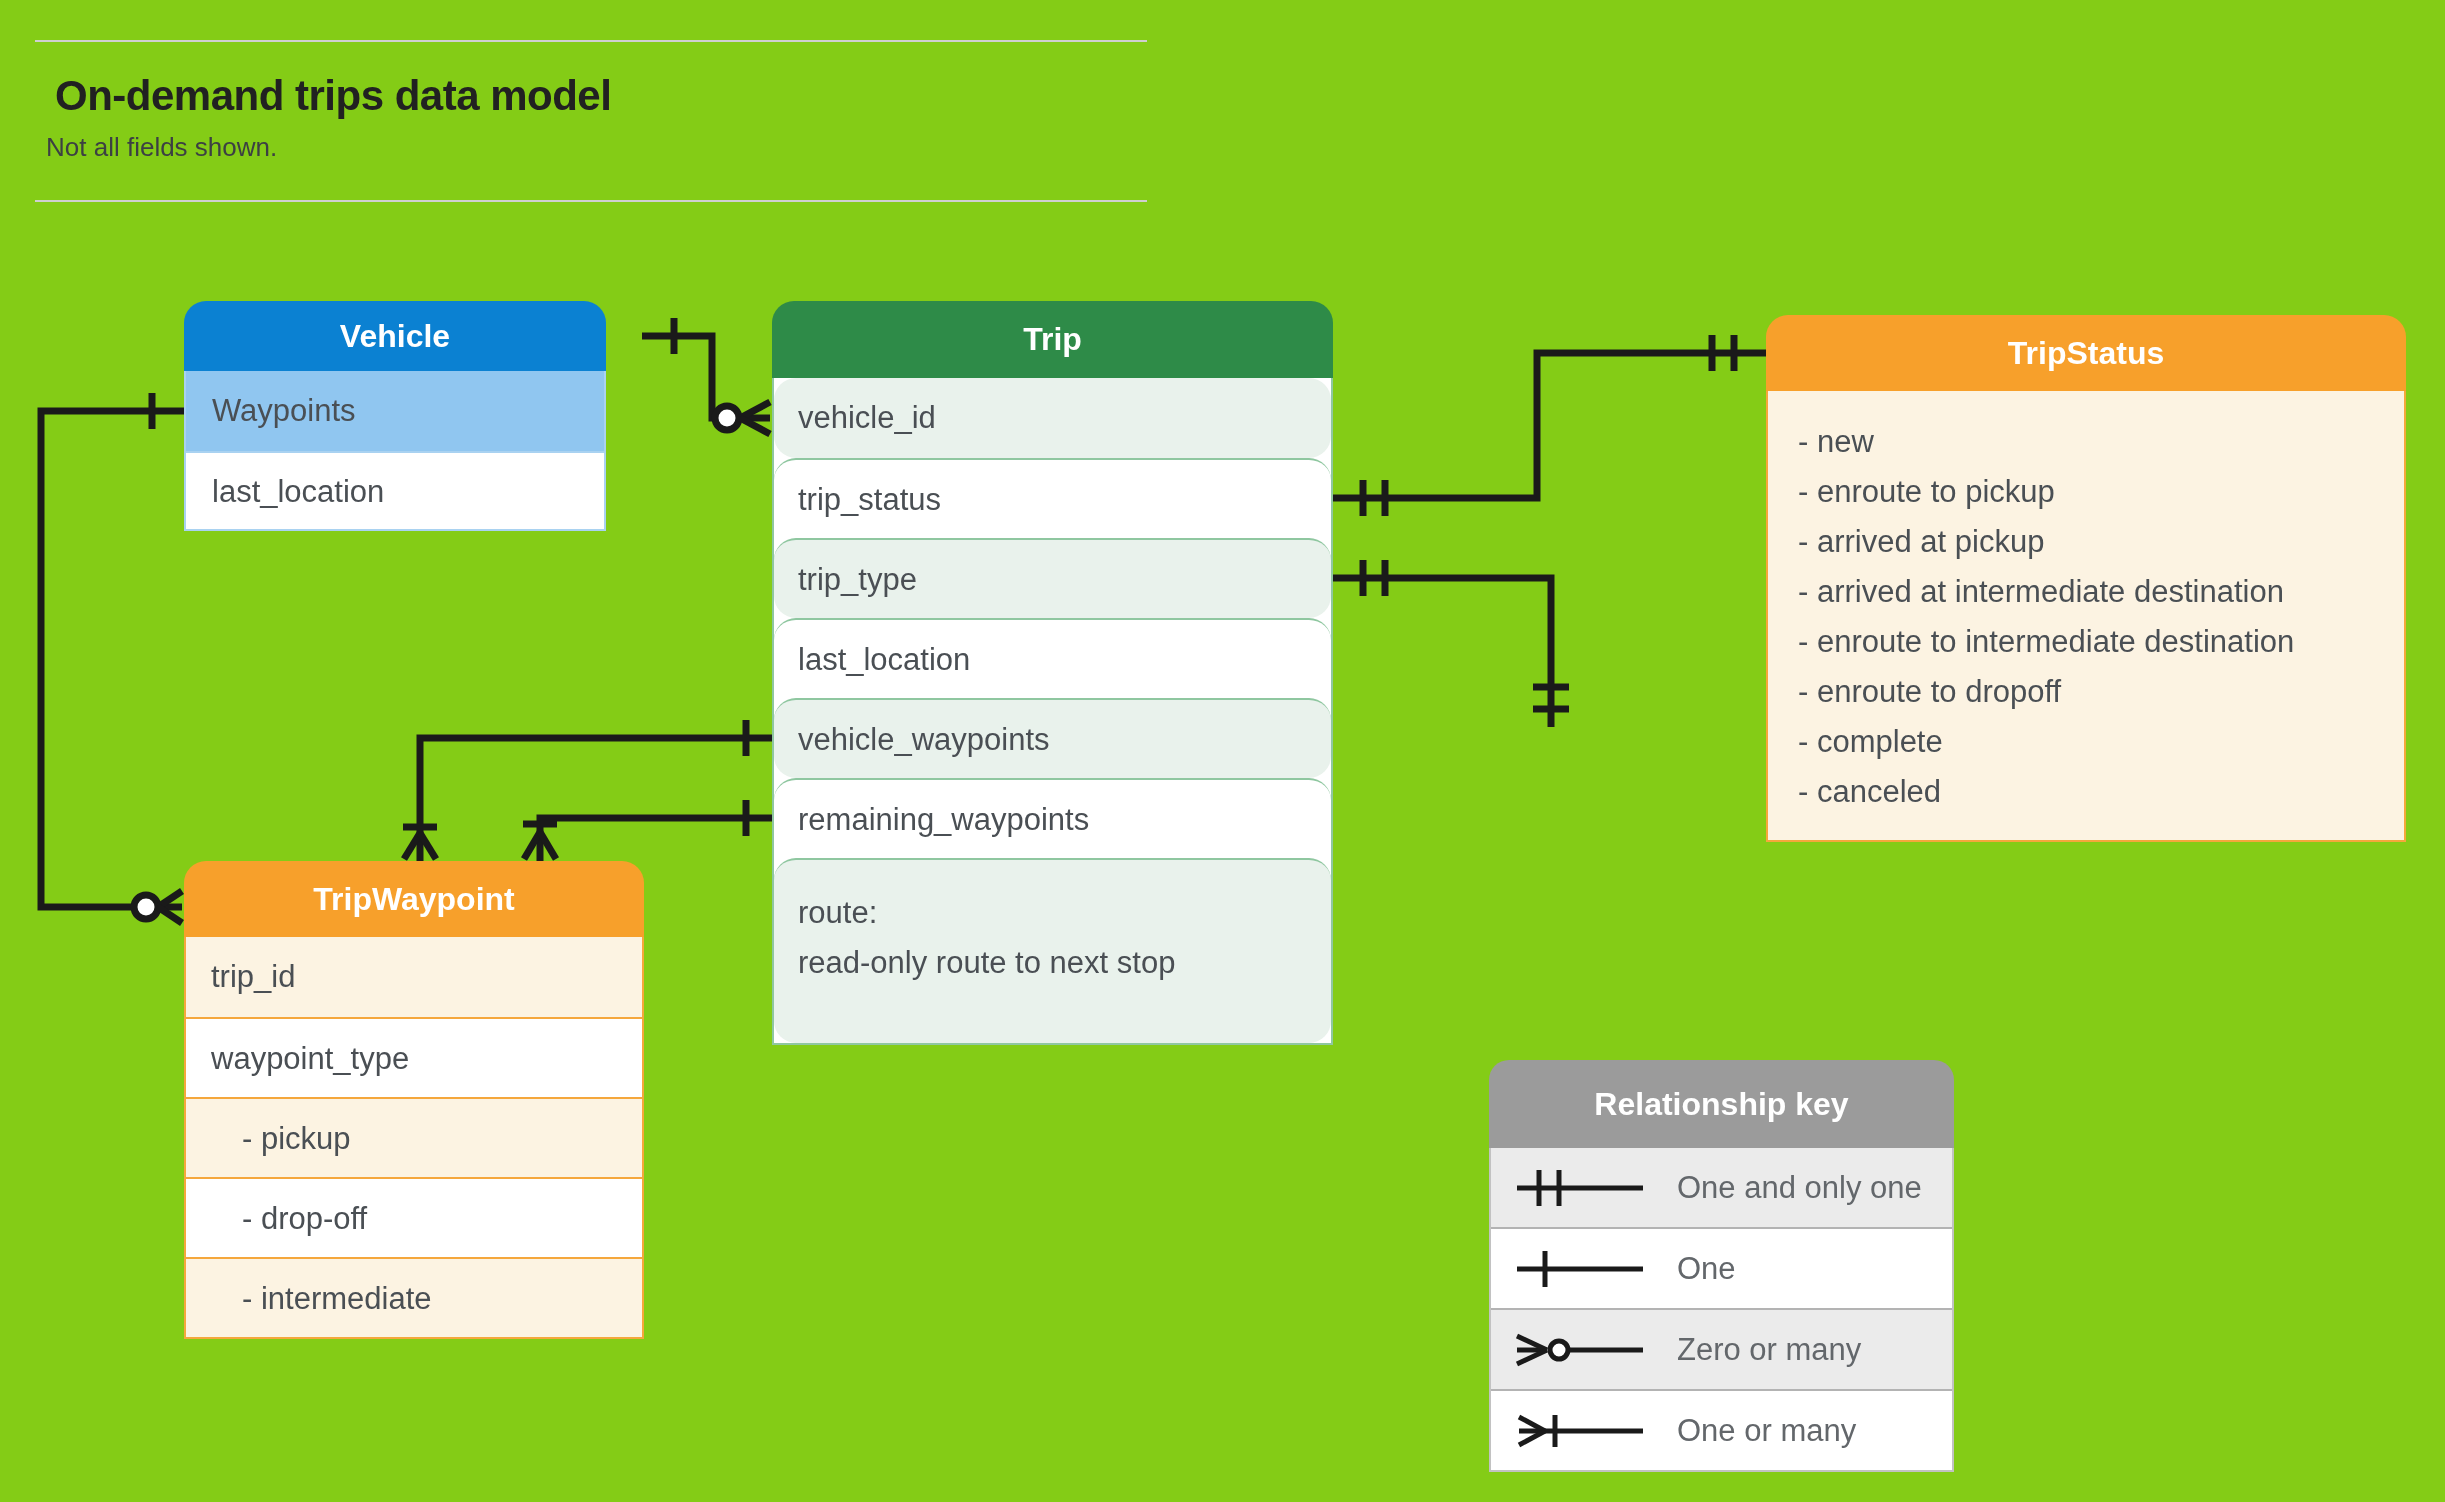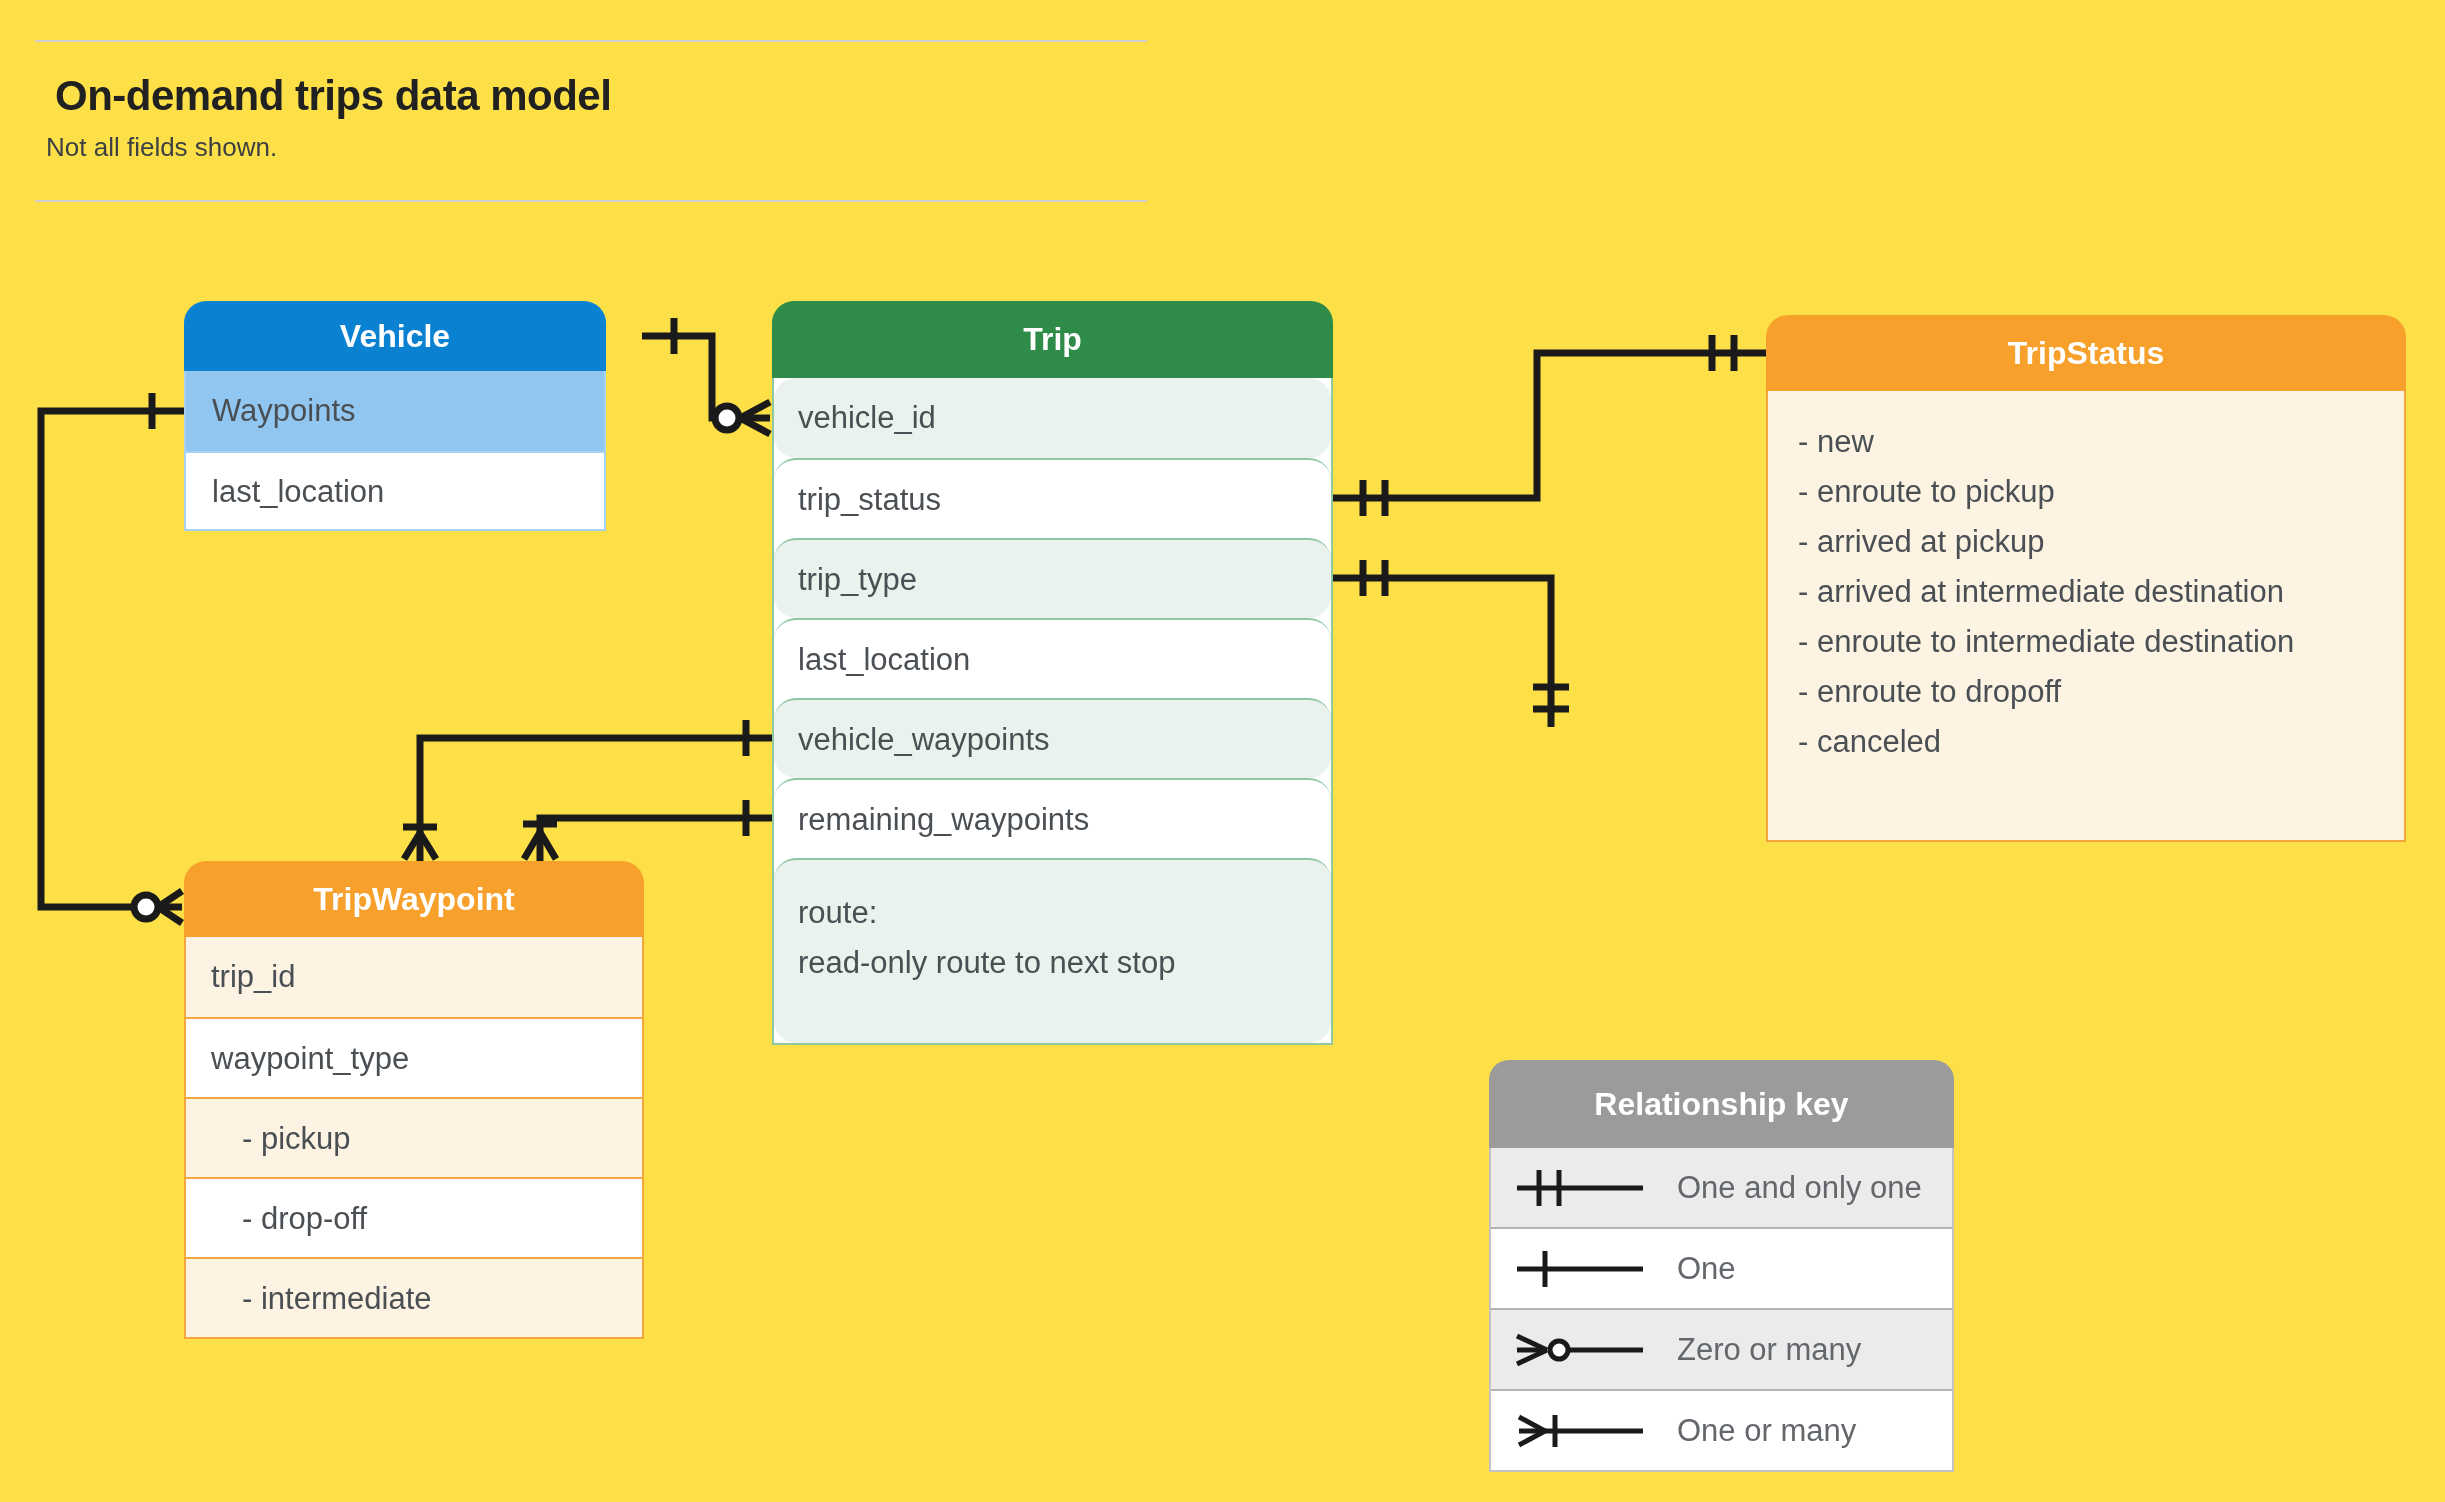--- a/index.html
+++ b/index.html
@@ -1,17 +1,17 @@
 <!DOCTYPE html>
 <html><head>
 <meta charset="utf-8">
 <style>
   html,body{margin:0;padding:0;background:#ffffff;}
   .canvas{
-    position:relative;width:2445px;height:1502px;background:#fde047;overflow:hidden;
+    position:relative;width:2445px;height:1502px;background:#84cc16;overflow:hidden;
     font-family:"Liberation Sans",sans-serif;
     --blue:#0b81d2; --lightblue:#90c6f0; --blue-border:#a9d2f1;
     --green:#2e8b48; --lightgreen:#e9f2ec; --green-border:#8fc7a0;
     --orange:#f7a02b; --cream:#fcf3e2; --orange-border:#f5a73c;
     --gray:#9b9b9b; --lightgray:#ebebeb; --gray-border:#c2c2c2; --gray-sep:#b3b3b3;
     --ink:#1a1a1a; --field:#4a4f54;
   }
   .hr{position:absolute;height:2px;background:#cfcfcf;}
   #hr-top{left:35px;top:40px;width:1112px;}
   #hr-bottom{left:35px;top:200px;width:1112px;}
@@ -166,20 +166,21 @@
 
   <div class="entity orange-ent" id="tripstatus">
     <div class="ent-header">TripStatus</div>
     <div class="ent-body items">
       <div>- new</div>
       <div>- enroute to pickup</div>
       <div>- arrived at pickup</div>
       <div>- arrived at intermediate destination</div>
       <div>- enroute to intermediate destination</div>
       <div>- enroute to dropoff</div>
+      <div>- complete</div>
       <div>- canceled</div>
     </div>
   </div>
 
 
   <div class="entity orange-ent" id="tripwaypoint">
     <div class="ent-header">TripWaypoint</div>
     <div class="ent-body">
       <div class="row odd">trip_id</div>
       <div class="row">waypoint_type</div>

